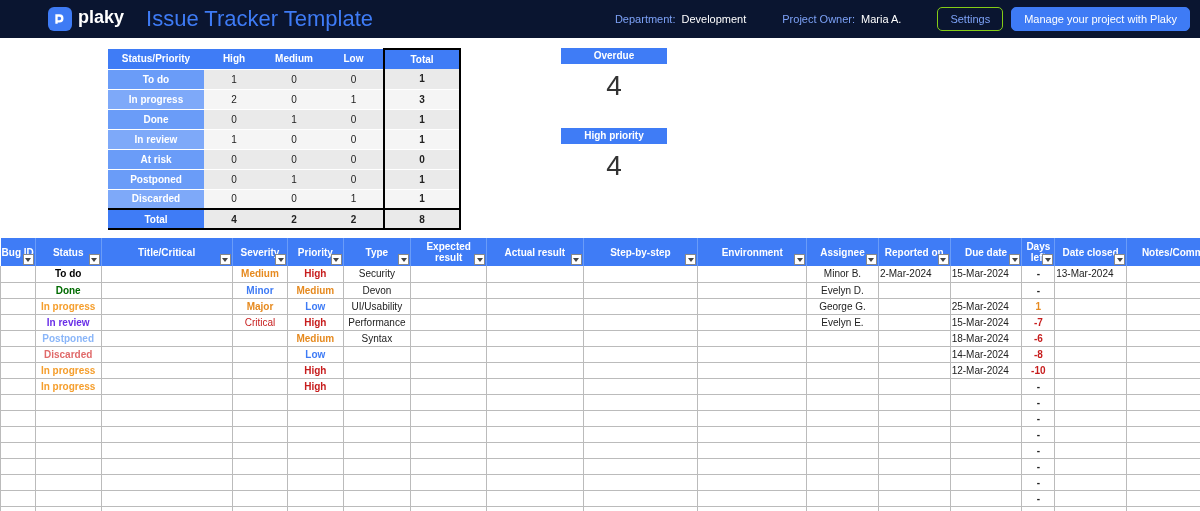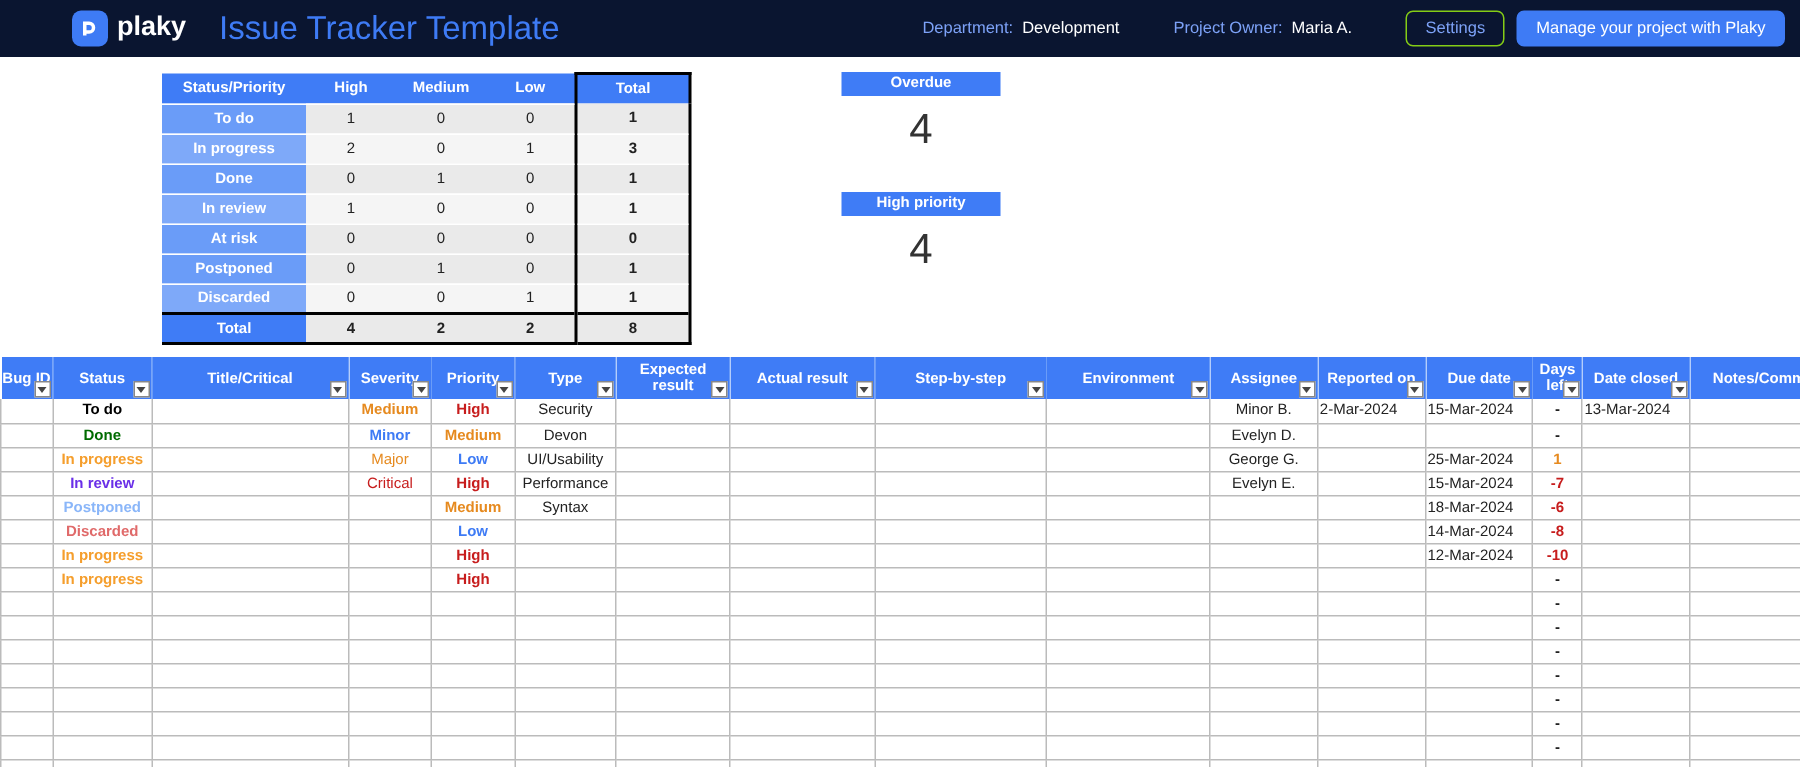--- a/index.html
+++ b/index.html
@@ -73,21 +73,21 @@
   .grid td:first-child{border-left:1px solid var(--border);}
   
   [data-col="status"][data-v="To do"]{color:var(--c-todo);font-weight:600;}
   [data-col="status"][data-v="Done"]{color:var(--c-done);font-weight:700;}
   [data-col="status"][data-v="In progress"]{color:var(--c-inprogress);font-weight:700;}
   [data-col="status"][data-v="In review"]{color:var(--c-inreview);font-weight:700;}
   [data-col="status"][data-v="Postponed"]{color:var(--c-postponed);font-weight:700;}
   [data-col="status"][data-v="Discarded"]{color:var(--c-discarded);font-weight:700;}
   [data-col="severity"][data-v="Medium"]{color:var(--c-medium);font-weight:700;}
   [data-col="severity"][data-v="Minor"]{color:var(--c-minor);font-weight:700;}
-  [data-col="severity"][data-v="Major"]{color:var(--c-major);font-weight:400;}
+  [data-col="severity"][data-v="Major"]{color:var(--c-major);font-weight:700;}
   [data-col="severity"][data-v="Critical"]{color:var(--c-critical);font-weight:400;}
   [data-col="priority"][data-v="High"]{color:var(--c-high);font-weight:700;}
   [data-col="priority"][data-v="Medium"]{color:var(--c-pmed);font-weight:700;}
   [data-col="priority"][data-v="Low"]{color:var(--c-plow);font-weight:700;}
   [data-col="days_left"]{font-weight:700;}
   [data-col="days_left"][data-neg="true"]{color:#c71d1d;}
   [data-col="days_left"][data-neg="false"]{color:#e68a1f;}
 </style>
 </head>
 <body>

